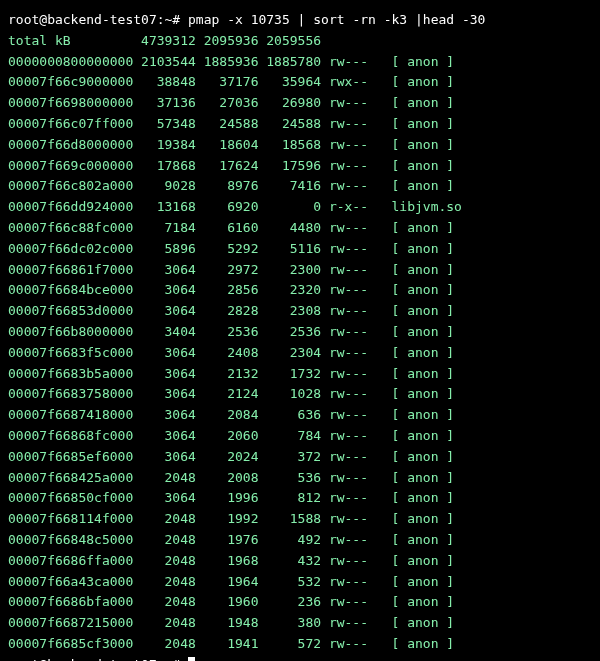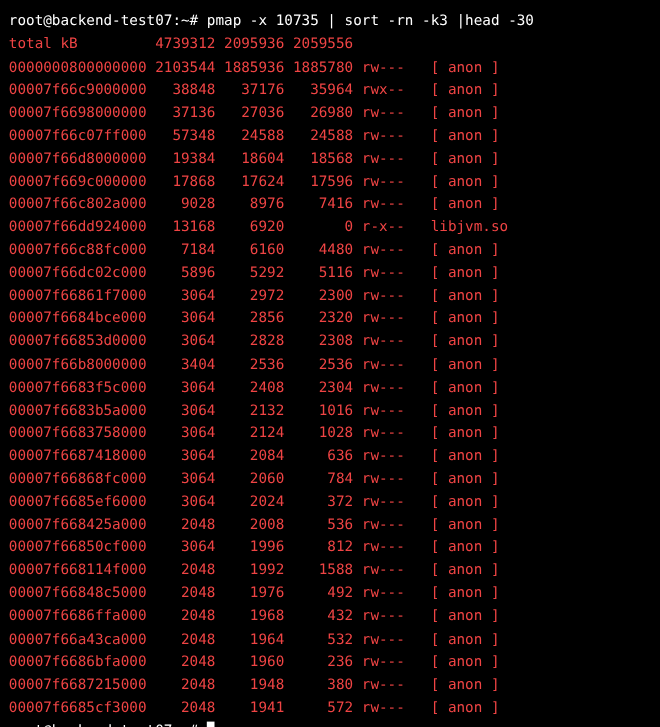--- a/index.html
+++ b/index.html
@@ -1,19 +1,19 @@
 <!DOCTYPE html>
 <html><head>
 <meta charset="utf-8">
 <style>
   html,body{margin:0;padding:0;background:#000;color:#fff;font-family:"Menlo","Consolas","DejaVu Sans Mono",monospace;font-size:13px;line-height:1.6;}
   #term{padding:10px 8px;white-space:pre;}
   .prompt-user{color:#fff;margin-top:44px;}
   .cmd{color:#fff;}
-  .row{color:#ef4444;}
+  .row{color:#86efac;}
   .cursor{display:inline-block;width:7px;height:14px;background:#fff;vertical-align:-2px;}
 </style>
 </head>
 <body>
 
 <div id="term"><span class="prompt-user">root@backend-test07:~# </span><span class="cmd">pmap -x 10735 | sort -rn -k3 |head -30</span>
 <span class="row">total kB         4739312 2095936 2059556</span>
 <span class="row">0000000800000000 2103544 1885936 1885780 rw---   [ anon ]</span>
 <span class="row">00007f66c9000000   38848   37176   35964 rwx--   [ anon ]</span>
 <span class="row">00007f6698000000   37136   27036   26980 rw---   [ anon ]</span>
@@ -22,21 +22,21 @@
 <span class="row">00007f669c000000   17868   17624   17596 rw---   [ anon ]</span>
 <span class="row">00007f66c802a000    9028    8976    7416 rw---   [ anon ]</span>
 <span class="row">00007f66dd924000   13168    6920       0 r-x--   libjvm.so</span>
 <span class="row">00007f66c88fc000    7184    6160    4480 rw---   [ anon ]</span>
 <span class="row">00007f66dc02c000    5896    5292    5116 rw---   [ anon ]</span>
 <span class="row">00007f66861f7000    3064    2972    2300 rw---   [ anon ]</span>
 <span class="row">00007f6684bce000    3064    2856    2320 rw---   [ anon ]</span>
 <span class="row">00007f66853d0000    3064    2828    2308 rw---   [ anon ]</span>
 <span class="row">00007f66b8000000    3404    2536    2536 rw---   [ anon ]</span>
 <span class="row">00007f6683f5c000    3064    2408    2304 rw---   [ anon ]</span>
-<span class="row">00007f6683b5a000    3064    2132    1016 rw---   [ anon ]</span>
+<span class="row">00007f6683b5a000    3064    2132    1732 rw---   [ anon ]</span>
 <span class="row">00007f6683758000    3064    2124    1028 rw---   [ anon ]</span>
 <span class="row">00007f6687418000    3064    2084     636 rw---   [ anon ]</span>
 <span class="row">00007f66868fc000    3064    2060     784 rw---   [ anon ]</span>
 <span class="row">00007f6685ef6000    3064    2024     372 rw---   [ anon ]</span>
 <span class="row">00007f668425a000    2048    2008     536 rw---   [ anon ]</span>
 <span class="row">00007f66850cf000    3064    1996     812 rw---   [ anon ]</span>
 <span class="row">00007f668114f000    2048    1992    1588 rw---   [ anon ]</span>
 <span class="row">00007f66848c5000    2048    1976     492 rw---   [ anon ]</span>
 <span class="row">00007f6686ffa000    2048    1968     432 rw---   [ anon ]</span>
 <span class="row">00007f66a43ca000    2048    1964     532 rw---   [ anon ]</span>

